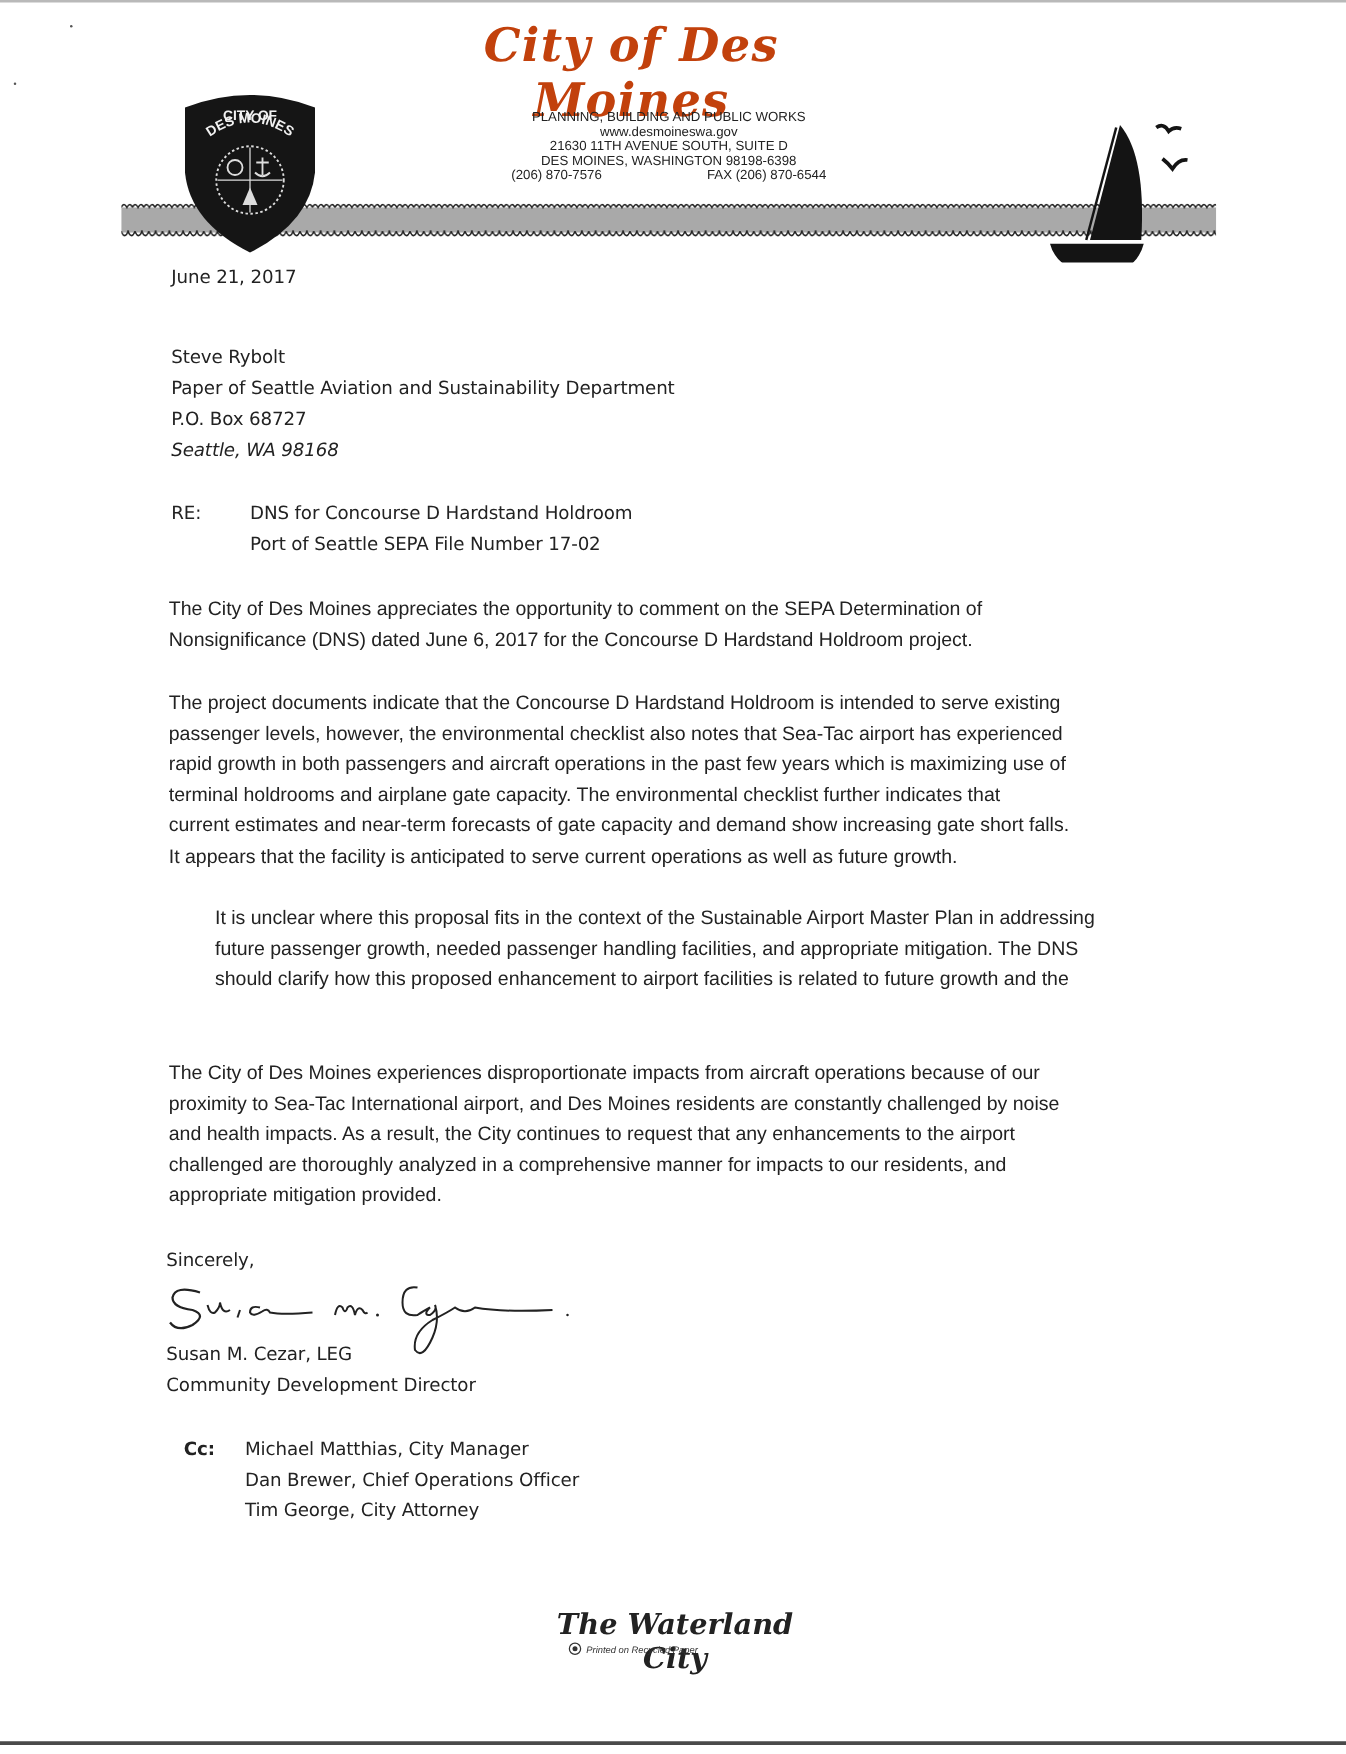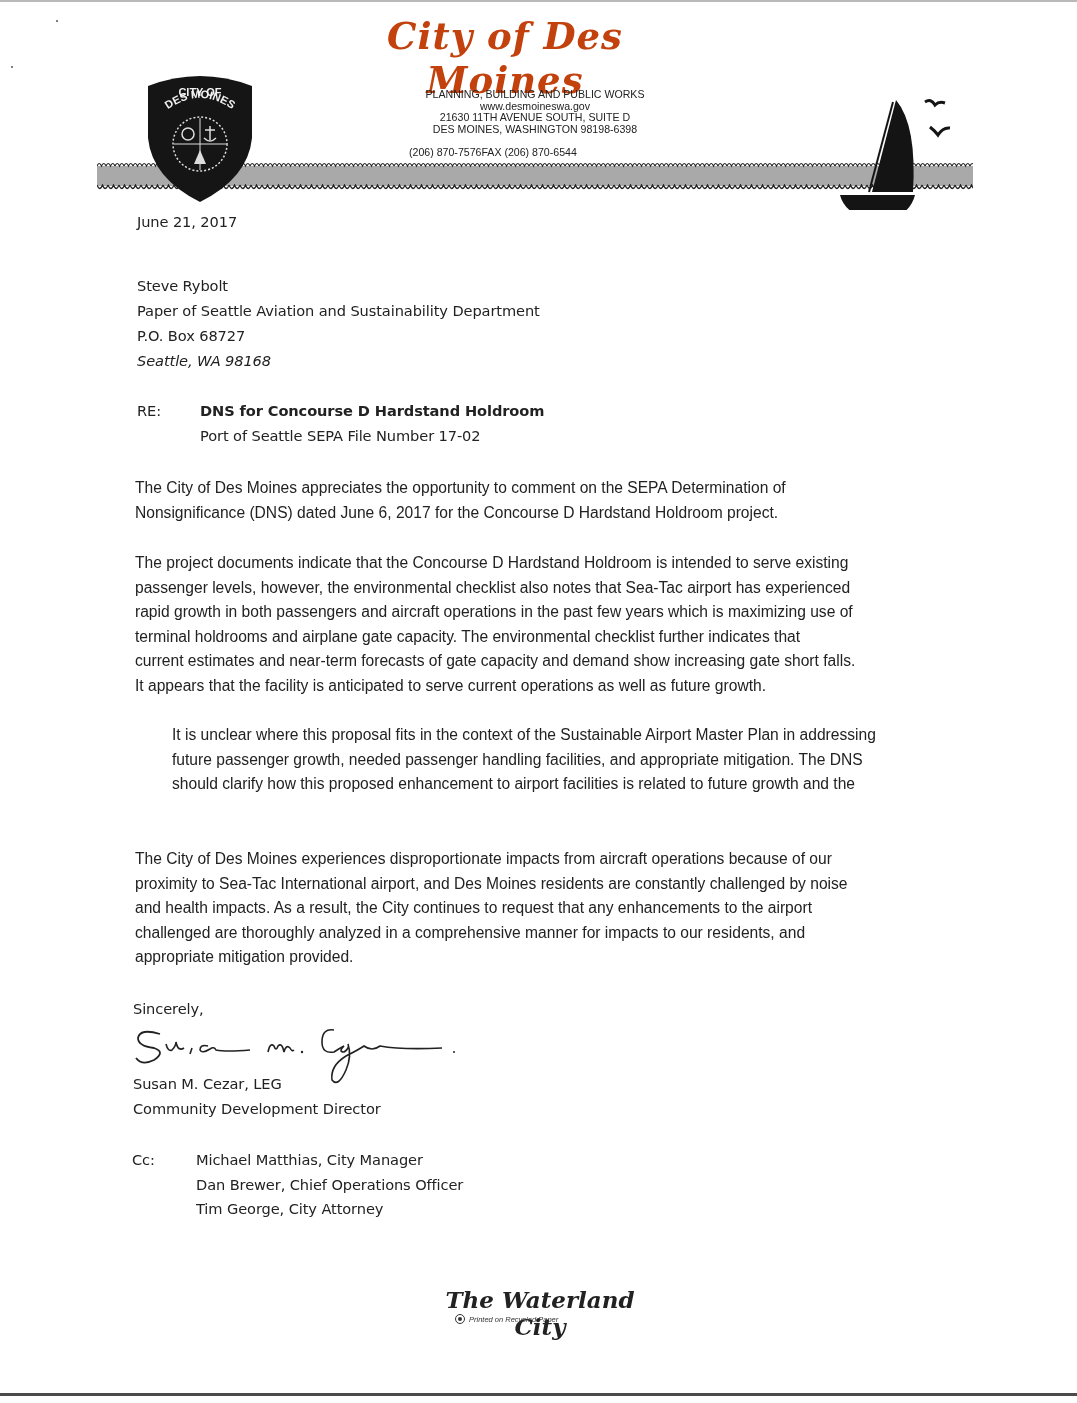--- a/index.html
+++ b/index.html
@@ -3,21 +3,21 @@
 <meta charset="utf-8">
 <style>
   html, body { margin:0; padding:0; background:#fff; }
   body { width:1077px; height:1403px; position:relative; overflow:hidden; font-family:"DejaVu Sans", sans-serif; color:#1a1a1a; }
   .topline { position:absolute; left:0; top:0; width:1077px; height:2px; background:#b9b9b9; }
   .bottomline { position:absolute; left:0; top:1393px; width:1077px; height:3px; background:#4a4a4a; }
   .script { font-family:"DejaVu Serif", serif; font-style:italic; font-weight:bold; }
   .lh-title { position:absolute; left:340px; top:14px; width:330px; text-align:center; font-size:37px; letter-spacing:1px; color:#c2410c; }
   .lh-info { position:absolute; left:380px; top:89px; width:310px; text-align:center; font-family:"Liberation Sans", sans-serif; font-size:10.6px; line-height:11.6px; color:#222; }
   .lh-info .row { display:block; }
-  .lh-info .phone { display:flex; width:252px; margin:12px auto; }
+  .lh-info .phone { display:flex; justify-content:space-between; width:252px; margin:0 auto; }
   .wave-band { position:absolute; left:97px; top:160px; width:876px; height:32px; }
   .seal { position:absolute; left:140px; top:68px; width:120px; height:135px; }
   .boat { position:absolute; left:835px; top:65px; width:130px; height:145px; }
   .body-text { font-family:"DejaVu Sans", sans-serif; font-size:14.6px; color:#222; position:absolute; white-space:nowrap; letter-spacing:-0.1px; }
   .line { position:absolute; white-space:nowrap; }
   .para { position:absolute; left:135px; width:820px; font-family:"Liberation Sans", sans-serif; font-size:15.6px; line-height:24.6px; color:#222; }
   .para div { white-space:nowrap; }
   .sig { position:absolute; left:132px; top:1022px; width:340px; height:70px; }
   .footer-title { position:absolute; left:435px; top:1286px; width:210px; text-align:center; font-size:23px; color:#222; }
   .footer-note { position:absolute; left:455px; top:1314px; width:150px; font-family:"Liberation Sans", sans-serif; font-style:italic; font-size:7.5px; color:#333; display:flex; align-items:center; gap:4px; }
@@ -87,21 +87,21 @@
 
 <div>
   <div class="body-text line" style="left:137px; top:277px;">Steve Rybolt</div>
   <div class="body-text line" style="left:137px; top:302px;">Paper of Seattle Aviation and Sustainability Department</div>
   <div class="body-text line" style="left:137px; top:327px;">P.O. Box 68727</div>
   <div class="body-text line" style="left:137px; top:352px;font-style:italic;">Seattle, WA 98168</div>
 </div>
 
 <div>
   <div class="body-text line" style="left:137px; top:402px;">RE:</div>
-  <div class="body-text line" style="left:200px; top:402px;font-weight:bold;">DNS for Concourse D Hardstand Holdroom</div>
+  <div class="body-text line" style="left:200px; top:402px;">DNS for Concourse D Hardstand Holdroom</div>
   <div class="body-text line" style="left:200px; top:427px;">Port of Seattle SEPA File Number 17-02</div>
 </div>
 
 <div class="para" style="top:476px;">
   <div>The City of Des Moines appreciates the opportunity to comment on the SEPA Determination of</div>
   <div>Nonsignificance (DNS) dated June 6, 2017 for the Concourse D Hardstand Holdroom project.</div>
 </div>
 
 <div class="para" style="top:551px;">
   <div>The project documents indicate that the Concourse D Hardstand Holdroom is intended to serve existing</div>
@@ -136,21 +136,21 @@
   <path d="M136 30 Q138 20 142 24 Q144 30 146 24 Q150 20 152 30 Q154 22 158 26 Q160 30 162 28" fill="none" stroke="#222" stroke-width="1.6"></path>
   <circle cx="170" cy="30" r="1.2" fill="#222"></circle>
   <path d="M202 8 Q190 6 190 20 Q190 32 202 30 Q208 26 212 24 Q206 30 212 30 Q218 26 216 22 Q220 34 214 48 Q206 66 200 58 Q198 44 214 34 Q226 28 232 24 Q240 30 248 24 Q270 28 310 26" fill="none" stroke="#222" stroke-width="1.6"></path>
   <circle cx="322" cy="30" r="1" fill="#222"></circle>
 </svg>
 
 <div class="body-text line" style="left:133px; top:1075px;">Susan M. Cezar, LEG</div>
 <div class="body-text line" style="left:133px; top:1100px;">Community Development Director</div>
 
 <div>
-  <div class="body-text line" style="left:132px; top:1151px;">Cc:</div>
+  <div class="body-text line" style="left:147px; top:1151px;font-weight:bold;">Cc:</div>
   <div class="body-text line" style="left:196px; top:1151px;">Michael Matthias, City Manager</div>
   <div class="body-text line" style="left:196px; top:1176px;">Dan Brewer, Chief Operations Officer</div>
   <div class="body-text line" style="left:196px; top:1200px;">Tim George, City Attorney</div>
 </div>
 
 <div class="footer-title script">The Waterland City</div>
 <div class="footer-note">
   <span class="recycle"></span>
   <span>Printed on Recycled Paper</span>
 </div>

